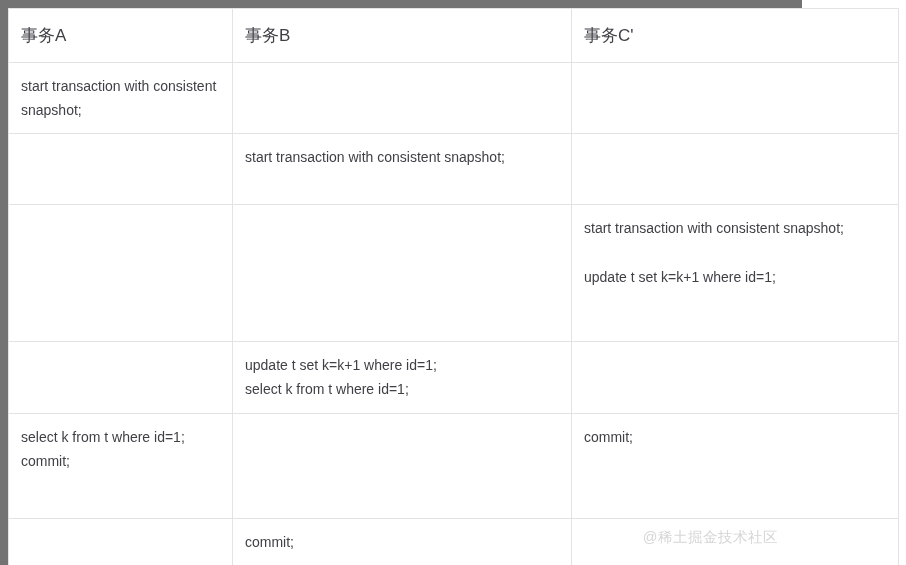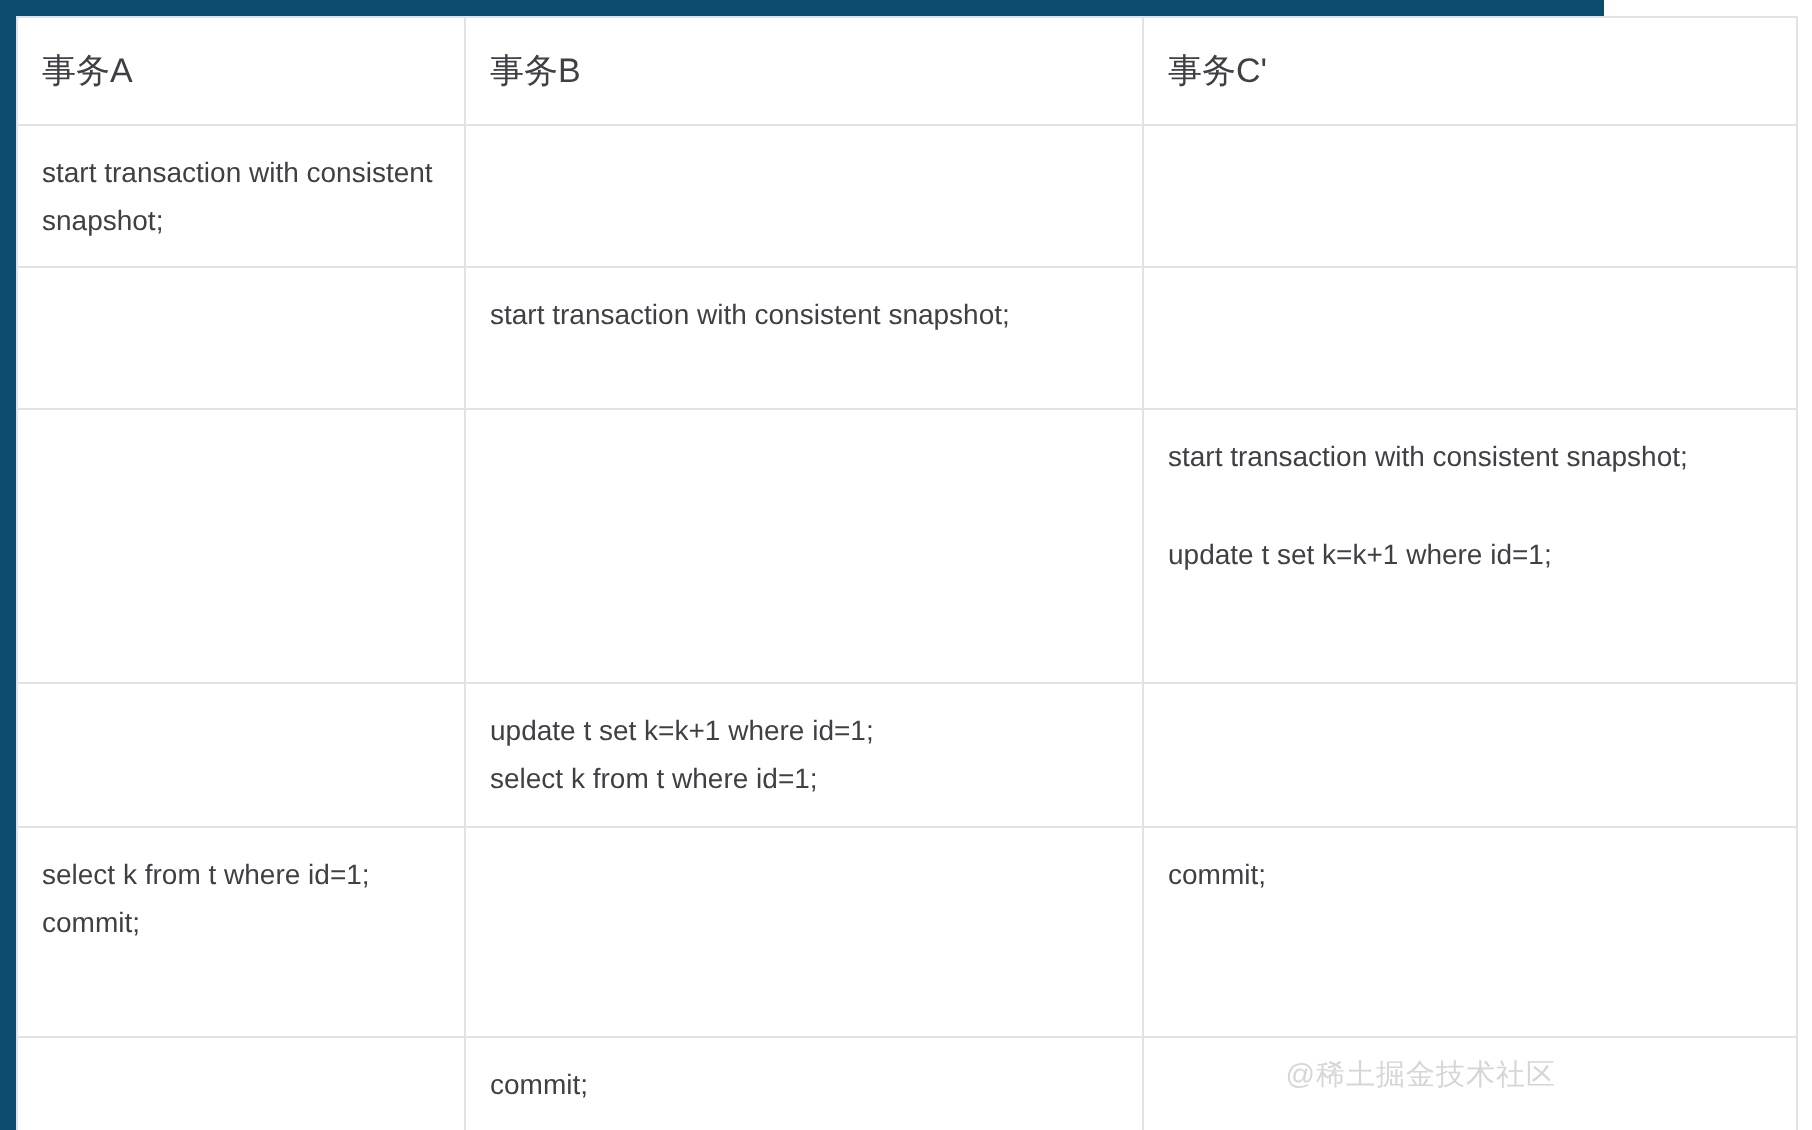--- a/index.html
+++ b/index.html
@@ -12,21 +12,21 @@
     height: 565px;
     font-family: "Liberation Sans", "DejaVu Sans", sans-serif;
     color: #3f3f46;
     overflow: hidden;
   }
 
   .sheet {
     position: relative;
     width: 802px;
     height: 565px;
-    background: #0c4a6e;
+    background: #737373;
     box-sizing: border-box;
   }
 
   table.txn-table {
     position: absolute;
     left: 8px;
     top: 8px;
     width: 890px;
     border-collapse: collapse;
     table-layout: fixed;

